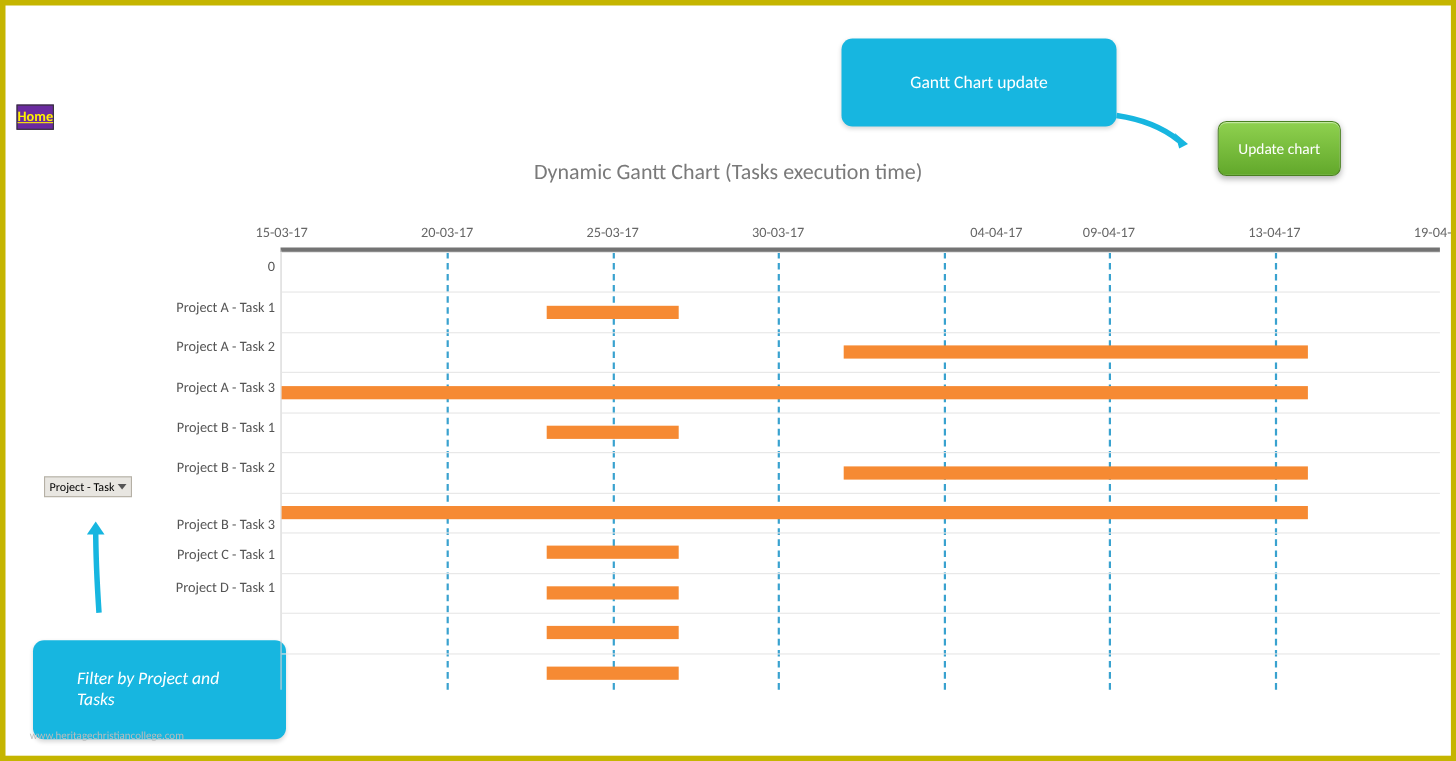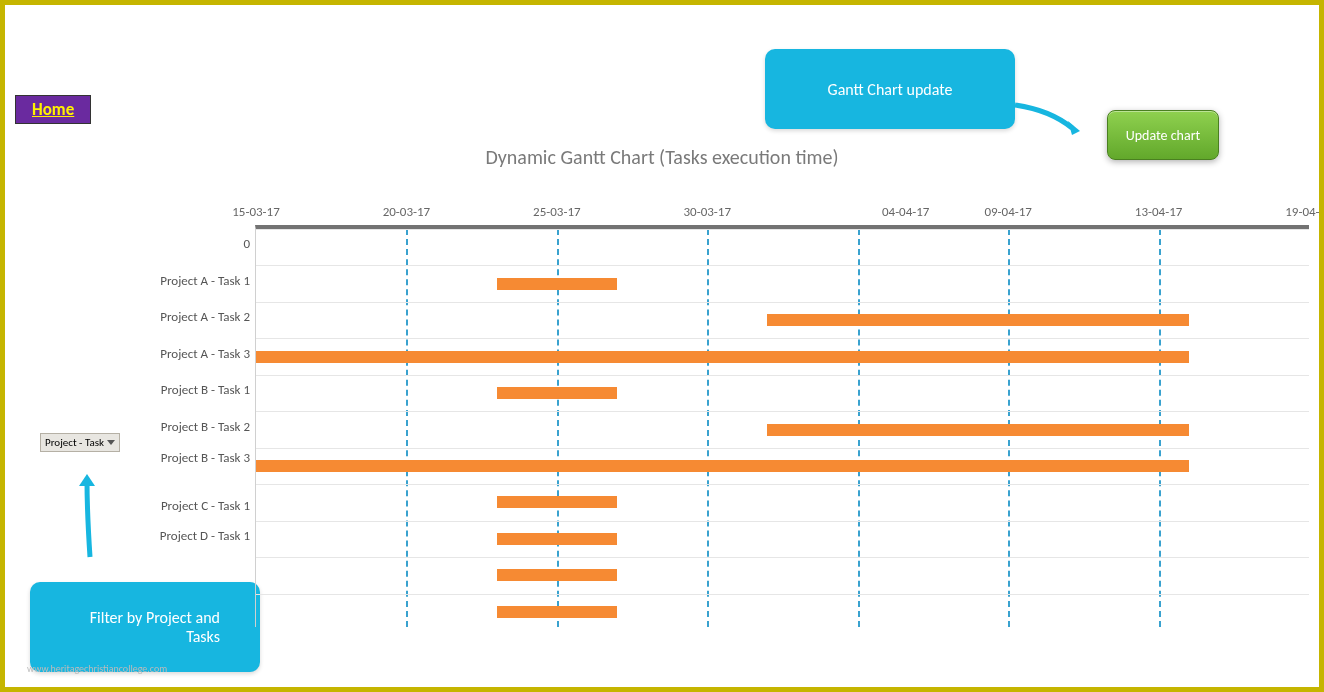--- a/index.html
+++ b/index.html
@@ -12,22 +12,22 @@
   border: 5px solid #c5b500;
 }
 .home-link {
   position: absolute;
   top: 90px;
   left: 10px;
   background: #6a2a9f;
   color: #fff200;
   font-weight: bold;
   text-decoration: underline;
-  font-size: 17px;
-  padding: 3px 16px;
+  font-size: 13px;
+  padding: 3px 0;
   border: 1px solid #333;
 }
 .chart-title {
   position: absolute;
   top: 140px;
   left: 50%;
   transform: translateX(-50%);
   font-size: 20px;
   color: #7a7a7a;
   font-weight: 400;
@@ -35,35 +35,35 @@
 .callout {
   position: absolute;
   background: #17b6e0;
   color: #fff;
   border-radius: 10px;
   padding: 16px 40px;
   font-size: 16px;
   display: flex;
   align-items: center;
   justify-content: center;
-  text-align: right;
+  text-align: left;
   box-shadow: 0 2px 4px rgba(0,0,0,0.15);
-  margin-top: 14px;
 }
 .callout-top {
   top: 30px;
   left: 760px;
   width: 250px;
   height: 80px;
 }
 .callout-bottom {
   bottom: 15px;
   left: 25px;
   width: 230px;
   height: 90px;
+  font-style: italic;
 }
 .arrow-top {
   position: absolute;
   top: 95px;
   left: 1005px;
   width: 80px;
   height: 40px;
 }
 .arrow-bottom {
   position: absolute;
@@ -233,20 +233,20 @@
       <div class="bar" style="left: 240.686px; top: 340.318px; width: 120.343px;"></div>
       <div class="bar" style="left: 240.686px; top: 376.773px; width: 120.343px;"></div>
     </div>
   <div id="ylabels"></div>
 <div class="y-label" style="top: 53.2273px;">0</div>
     <div class="y-label" style="top: 89.6818px;">Project A - Task 1</div>
     <div class="y-label" style="top: 126.136px;">Project A - Task 2</div>
     <div class="y-label" style="top: 162.591px;">Project A - Task 3</div>
     <div class="y-label" style="top: 199.045px;">Project B - Task 1</div>
     <div class="y-label" style="top: 235.5px;">Project B - Task 2</div>
-    <div class="y-label" style="top: 267px; margin-left: 40px;">Project B - Task 3</div>
+    <div class="y-label" style="top: 287px; margin-left: 40px;">Project B - Task 3</div>
     <div class="y-label" style="top: 315px;">Project C - Task 1</div>
     <div class="y-label" style="top: 344.864px;">Project D - Task 1</div>
     <div class="y-label" style="top: 381.318px;"></div>
     <div class="y-label" style="top: 417.773px;"></div>
   </div>
 
 <div class="watermark">www.heritagechristiancollege.com</div>
 
 </body></html>

